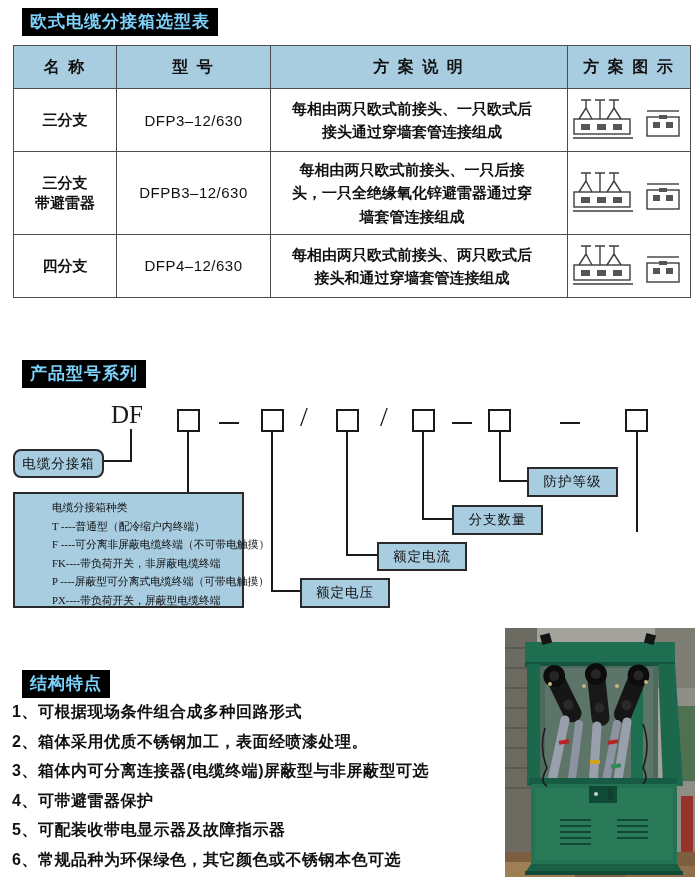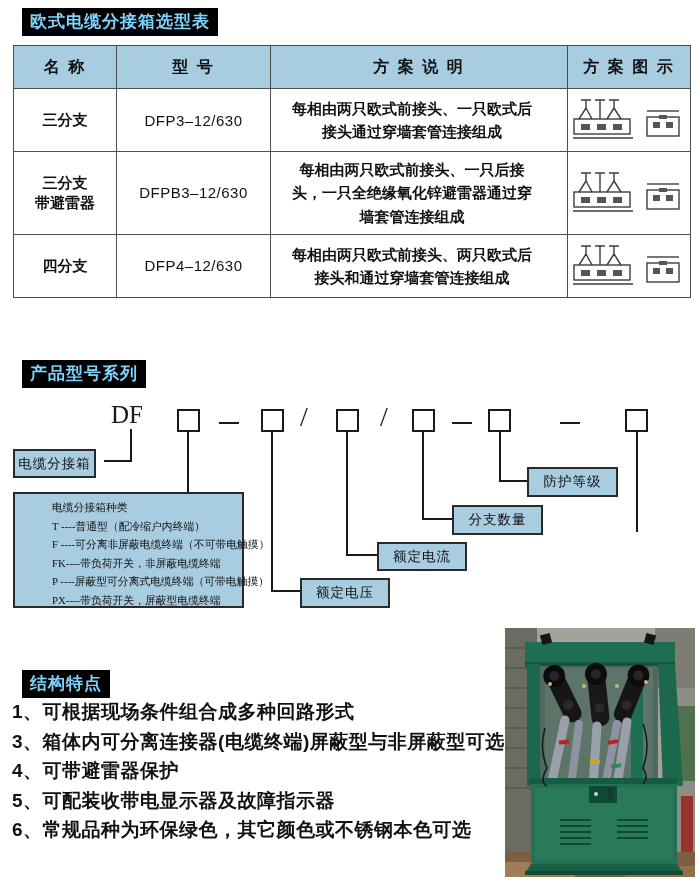--- a/index.html
+++ b/index.html
@@ -57,21 +57,21 @@
   }
   .lbl-multi {
     position:absolute; background:#a8cde1; border:2px solid #2a2a2a;
     font-family:"Liberation Serif", serif; color:#101010; padding:4px 6px 2px 8px;
   }
   .lbl-multi .ln { line-height:18.6px; font-size:10.8px; white-space:nowrap; }
   .lbl-multi.extras .ln { line-height:19.5px; font-size:11.5px; }
   
   .features { position:absolute; left:12px; top:702px; width:480px; }
   .features .feat {
-    font-size:19px; font-weight:bold; line-height:19px; margin-bottom:10.5px;
+    font-size:16px; font-weight:bold; line-height:19px; margin-bottom:10.5px;
     letter-spacing:0.5px; white-space:nowrap;
   }
   
   .photo { position:absolute; left:505px; top:628px; width:190px; height:249px; }
   .hidden-defs { position:absolute; width:0; height:0; overflow:hidden; }
 </style>
 </head>
 <body>
 
 <svg class="hidden-defs" aria-hidden="true">
@@ -173,21 +173,21 @@
   <div class="vline" style="left:271px; top:36px; height:161px;"></div>
   <div class="hline" style="left:271px; top:195px; width:31px;"></div>
   <div class="vline" style="left:346px; top:36px; height:125px;"></div>
   <div class="hline" style="left:346px; top:159px; width:33px;"></div>
   <div class="vline" style="left:422px; top:36px; height:89px;"></div>
   <div class="hline" style="left:422px; top:123px; width:32px;"></div>
   <div class="vline" style="left:499px; top:36px; height:51px;"></div>
   <div class="hline" style="left:499px; top:85px; width:30px;"></div>
   <div class="vline" style="left:636px; top:36px; height:101px;"></div>
 
-  <div class="lbl" style="left:13px; top:54px; width:83px; height:29px;">电缆分接箱</div>
+  <div class="lbl" style="left:13px; top:54px; width:91px; height:29px;border-radius:8px;">电缆分接箱</div>
 
   <div class="lbl-multi" style="left:13px; top:97px; width:231px; height:116px;padding-left:37px;">
     <div class="ln">电缆分接箱种类</div>
     <div class="ln">T ----普通型（配冷缩户内终端）</div>
     <div class="ln">F ----可分离非屏蔽电缆终端（不可带电触摸）</div>
     <div class="ln">FK----带负荷开关，非屏蔽电缆终端</div>
     <div class="ln">P ----屏蔽型可分离式电缆终端（可带电触摸）</div>
     <div class="ln">PX----带负荷开关，屏蔽型电缆终端</div>
   </div>
 
@@ -195,20 +195,21 @@
   <div class="lbl" style="left:377px; top:147px; width:90px; height:29px;">额定电流</div>
   <div class="lbl" style="left:452px; top:110px; width:91px; height:30px;">分支数量</div>
   <div class="lbl" style="left:527px; top:72px; width:91px; height:30px;">防护等级</div>
 
 </div>
 
 <div class="black-bar" style="left:12px; top:670px;">结构特点</div>
 
 <div class="features">
   <div class="feat">1、可根据现场条件组合成多种回路形式</div>
+  <div class="feat">2、箱体采用优质不锈钢加工，表面经喷漆处理。</div>
   <div class="feat">3、箱体内可分离连接器(电缆终端)屏蔽型与非屏蔽型可选</div>
   <div class="feat">4、可带避雷器保护</div>
   <div class="feat">5、可配装收带电显示器及故障指示器</div>
   <div class="feat">6、常规品种为环保绿色，其它颜色或不锈钢本色可选</div>
 </div>
 
 <svg class="photo" viewBox="0 0 190 249">
 
   <rect x="0" y="0" width="190" height="249" fill="#a3a39c"></rect>
   <rect x="0" y="0" width="32" height="249" fill="#6b6b62"></rect>

